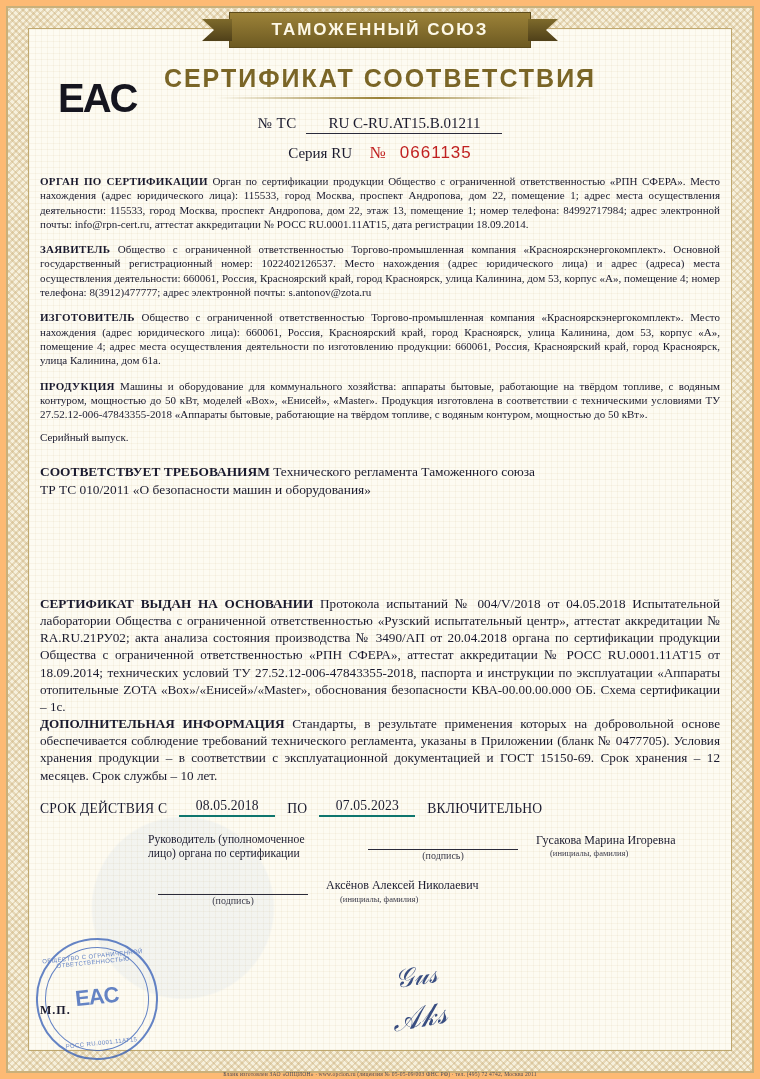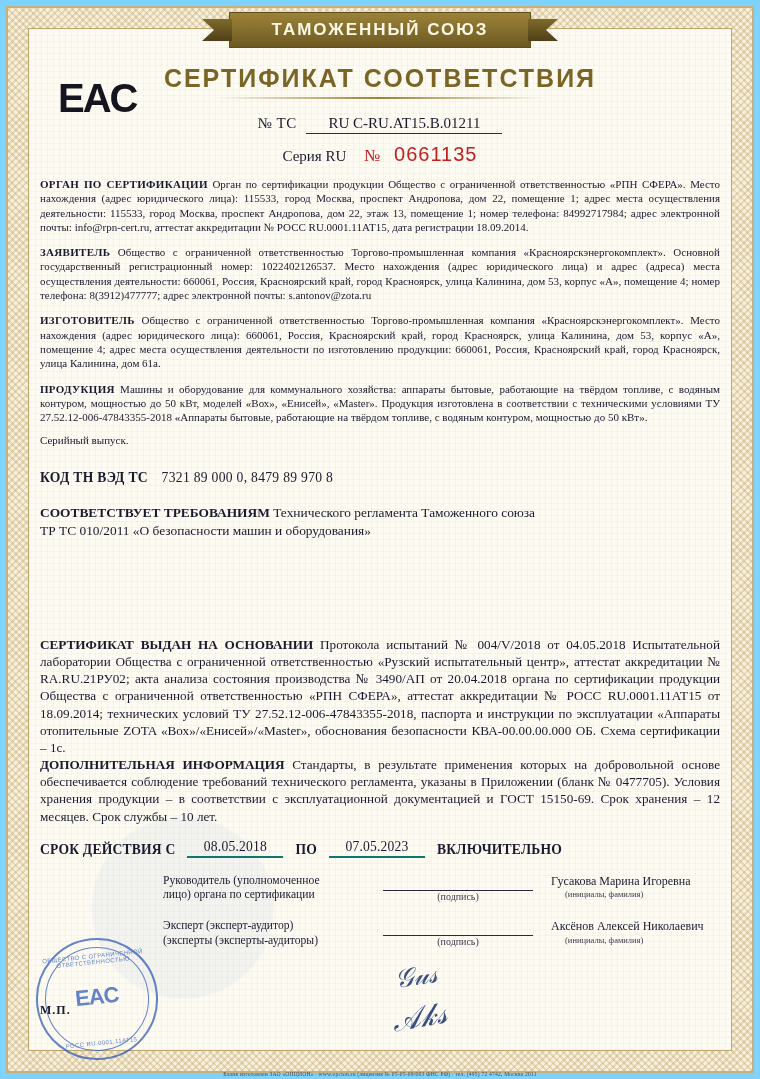--- a/index.html
+++ b/index.html
@@ -4,21 +4,21 @@
 <style>
   html, body {
     margin: 0;
     padding: 0;
     background: #ffffff;
   }
   .page {
     position: relative;
     width: 760px;
     height: 1079px;
-    background: #7dd3fc;
+    background: #fdba74;
     font-family: "Liberation Serif", serif;
     color: #1a1a2e;
     overflow: hidden;
   }
   
   .border-outer {
     position: absolute;
     left: 6px; top: 6px; right: 6px; bottom: 6px;
     border: 2px solid #c9b07a;
     background:
@@ -122,21 +122,21 @@
     font-size: 15px;
   }
   .serial {
     text-align: center;
     margin-top: 9px;
     font-size: 15px;
   }
   .serial .red {
     color: #c02020;
     font-family: "Liberation Sans", sans-serif;
-    font-size: 20px;
+    font-size: 17px;
     letter-spacing: 1px;
     margin-left: 10px;
   }
   .serial .nosign { color: #c02020; font-size: 17px; margin-left: 14px;}
 
   
   .block {
     margin-top: 11px;
     font-size: 11px;
     line-height: 1.30;
@@ -162,21 +162,21 @@
   .dopinfo { font-size: 13.2px; line-height: 1.30; text-align: justify; }
   .dopinfo .cap { font-variant: small-caps; font-weight: bold; }
 
   .validity {
     margin-top: 14px;
     display: flex;
     align-items: flex-end;
     font-size: 13.6px;
     letter-spacing: .2px;
   }
-  .validity .cap { font-variant: small-caps; font-weight: bold; white-space: nowrap;}
+  .validity .cap { font-variant: small-caps; font-weight: normal; white-space: nowrap;}
   .date-slot {
     display: inline-block;
     min-width: 96px;
     text-align: center;
     border-bottom: 2px solid #0f766e;
     margin: 0 12px;
     padding-bottom: 1px;
   }
 
   .signers {
@@ -184,21 +184,21 @@
     position: relative;
     font-size: 11.6px;
     line-height: 1.25;
   }
   .sig-row {
     display: flex;
     align-items: flex-start;
     margin-bottom: 16px;
     padding-left: 108px;
   }
-  .sig-role { width: 210px; margin-left: 15px; }
+  .sig-role { width: 210px; }
   .sig-line {
     width: 150px;
     margin: 0 10px;
     text-align: center;
     position: relative;
   }
   .sig-line .rule {
     border-bottom: 1px solid #2a2a3a;
     height: 16px;
   }
@@ -330,24 +330,20 @@
       <span class="cap">ИЗГОТОВИТЕЛЬ</span>
       <span>Общество с ограниченной ответственностью Торгово-промышленная компания «Красноярскэнергокомплект». Место нахождения (адрес юридического лица): 660061, Россия, Красноярский край, город Красноярск, улица Калинина, дом 53, корпус «А», помещение 4; адрес места осуществления деятельности по изготовлению продукции: 660061, Россия, Красноярский край, город Красноярск, улица Калинина, дом 61а.</span>
     </div>
 
     <div class="block">
       <span class="cap">ПРОДУКЦИЯ</span>
       <span>Машины и оборудование для коммунального хозяйства: аппараты бытовые, работающие на твёрдом топливе, с водяным контуром, мощностью до 50 кВт, моделей «Вох», «Енисей», «Master». Продукция изготовлена в соответствии с техническими условиями ТУ 27.52.12-006-47843355-2018 «Аппараты бытовые, работающие на твёрдом топливе, с водяным контуром, мощностью до 50 кВт».</span>
     </div>
     <div class="block tight">Серийный выпуск.</div>
 
-    <div class="kod">
-      <span class="cap">КОД ТН ВЭД ТС</span>
-      <span style="margin-left:10px">7321 89 000 0, 8479 89 970 8</span>
-    </div>
 
     <div class="sootv">
       <span class="cap">СООТВЕТСТВУЕТ ТРЕБОВАНИЯМ</span>
       <span>Технического регламента Таможенного союза</span>
       <div>ТР ТС 010/2011 «О безопасности машин и оборудования»</div>
     </div>
 
     <div class="spacer-big"></div>
 
     <div class="osnov">
@@ -379,24 +375,20 @@
           <div class="rule"></div>
           <div class="hint">(подпись)</div>
         </div>
         <div class="sig-name">
           <span class="nm">Гусакова Марина Игоревна</span>
           <span class="hint">(инициалы, фамилия)</span>
         </div>
       </div>
 
       <div class="sig-row">
-        <div class="sig-role">
-          <div>Эксперт (эксперт-аудитор)</div>
-          <div>(эксперты (эксперты-аудиторы)</div>
-        </div>
         <div class="sig-line">
           <div class="rule"></div>
           <div class="hint">(подпись)</div>
         </div>
         <div class="sig-name">
           <span class="nm">Аксёнов Алексей Николаевич</span>
           <span class="hint">(инициалы, фамилия)</span>
         </div>
       </div>
 

